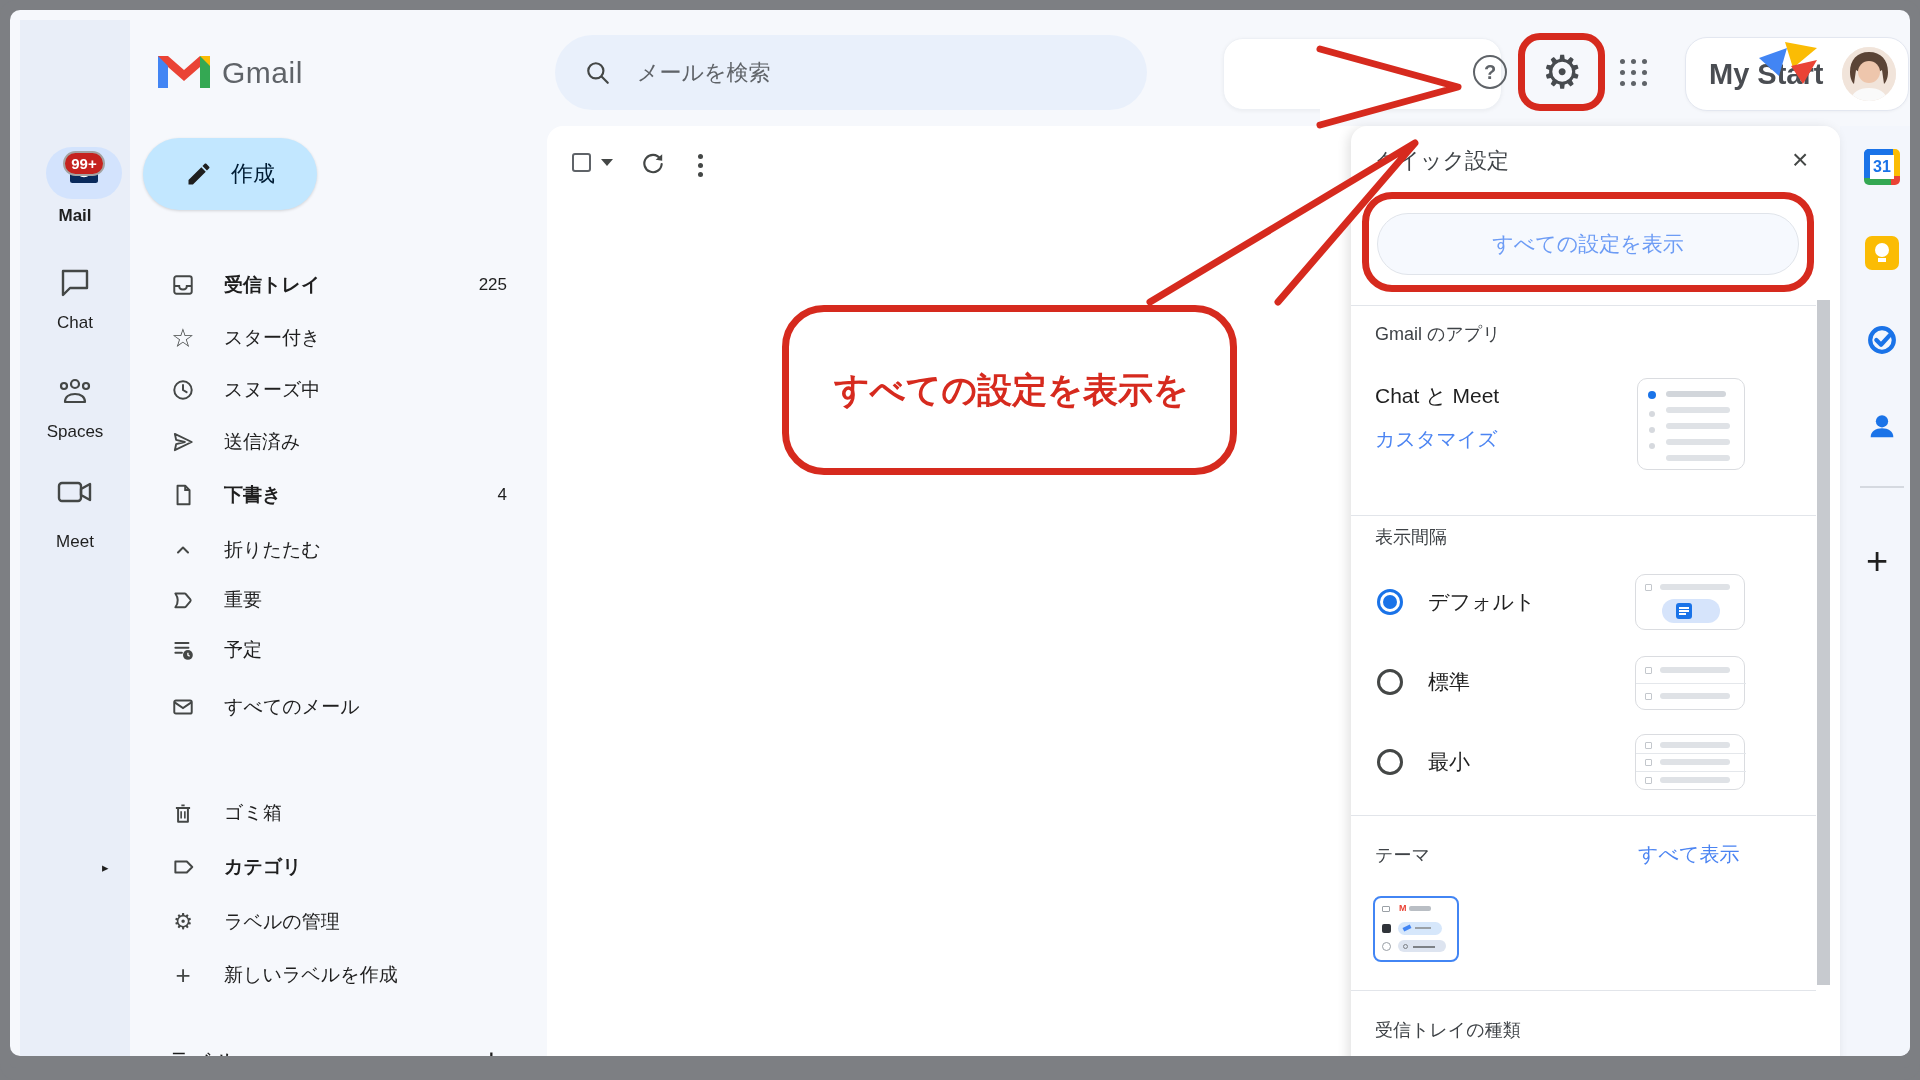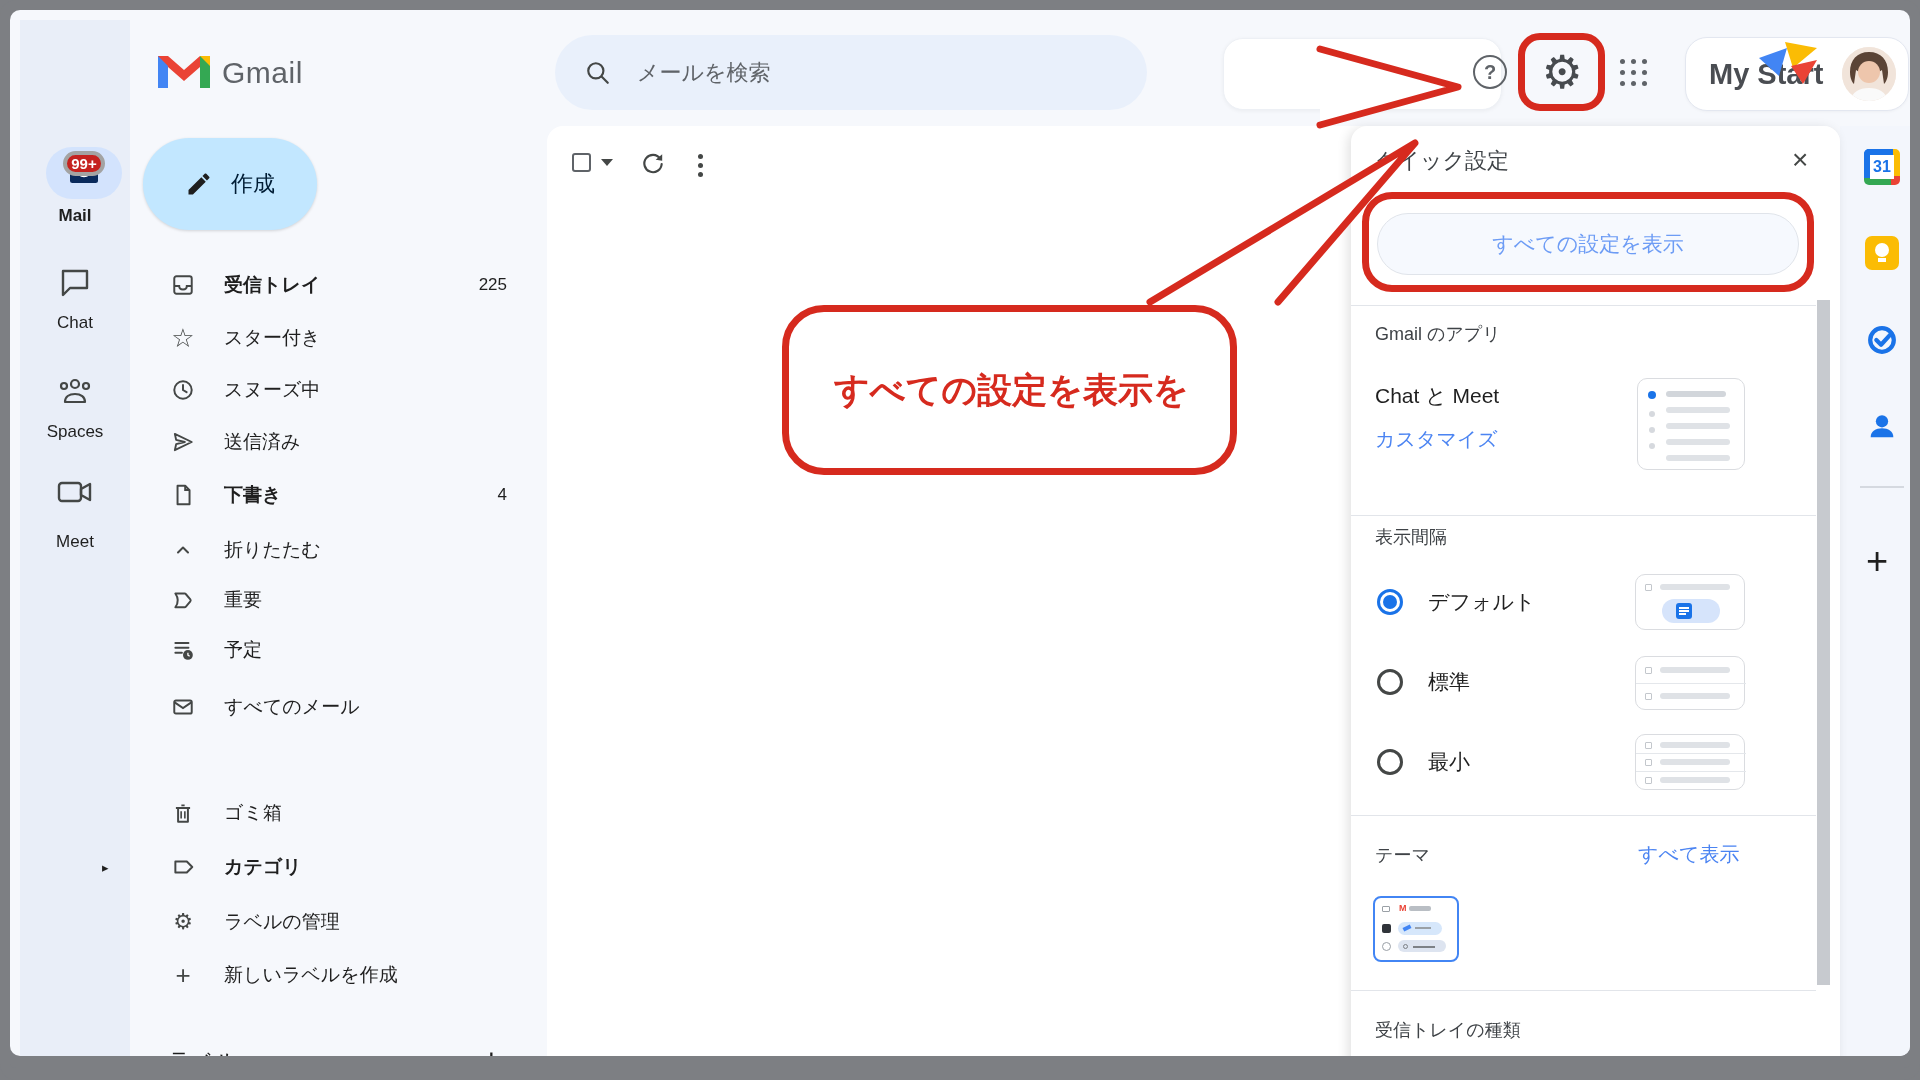--- a/index.html
+++ b/index.html
@@ -23,24 +23,24 @@
   .apps i{width:5px;height:5px;border-radius:50%;background:#5f6368;}
   .mystart{left:1675px;top:27px;width:224px;height:74px;background:#fff;border:1.5px solid #e3e7f0;border-radius:22px;box-shadow:0 1px 3px rgba(0,0,0,.04);}
   .mystart-txt{left:1699px;top:48px;font-size:29px;font-weight:700;color:#4a4d52;}
   .avatar{left:1832px;top:37px;width:54px;height:54px;border-radius:50%;overflow:hidden;background:#f4ece6;}
 
   
   .leftrail{left:10px;top:10px;width:110px;height:1046px;background:#e9eef8;}
   .railitem{width:110px;text-align:center;}
   .rail-label{font-size:17px;color:#1f1f1f;}
   .mail-pill{left:36px;top:137px;width:76px;height:52px;border-radius:26px;background:#d3e3fd;display:flex;align-items:center;justify-content:center;}
-  .badge{left:53px;top:141px;min-width:42px;height:25px;background:#c5221f;border-radius:13px;color:#fff;font-size:15px;font-weight:700;display:flex;align-items:center;justify-content:center;border:4px solid #a3a3a3;z-index:3;}
-
-  
-  .compose{left:133px;top:128px;width:174px;height:92px;background:#c2e7ff;border-radius:46px;display:flex;align-items:center;justify-content:center;gap:18px;box-shadow:0 1px 3px rgba(0,0,0,.15);}
+  .badge{left:53px;top:141px;min-width:42px;height:25px;background:#c5221f;border-radius:13px;color:#fff;font-size:15px;font-weight:700;display:flex;align-items:center;justify-content:center;border:2px solid #a3a3a3;z-index:3;}
+
+  
+  .compose{left:133px;top:128px;width:174px;height:72px;background:#c2e7ff;border-radius:46px;display:flex;align-items:center;justify-content:center;gap:18px;box-shadow:0 1px 3px rgba(0,0,0,.15);}
   .compose-label{font-size:22px;color:#001d35;font-weight:500;}
   .navrow{left:120px;width:417px;height:52px;display:flex;align-items:center;padding-left:40px;border-radius:0 26px 26px 0;}
   .nicon{width:26px;height:26px;display:flex;align-items:center;justify-content:center;margin-right:28px;color:#444746;font-size:22px;}
   .nlabel{font-size:19px;color:#1f1f1f;}
   .navrow.bold .nlabel{font-weight:700;}
   .ncount{position:absolute;right:40px;font-size:17px;color:#1f1f1f;}
   .tri{position:absolute;left:144px;font-size:13px;color:#1f1f1f;}
   .labels-hdr{left:158px;top:1036px;font-size:23px;color:#1f1f1f;}
   .labels-add{left:472px;top:1032px;font-size:32px;color:#1f1f1f;}
 

